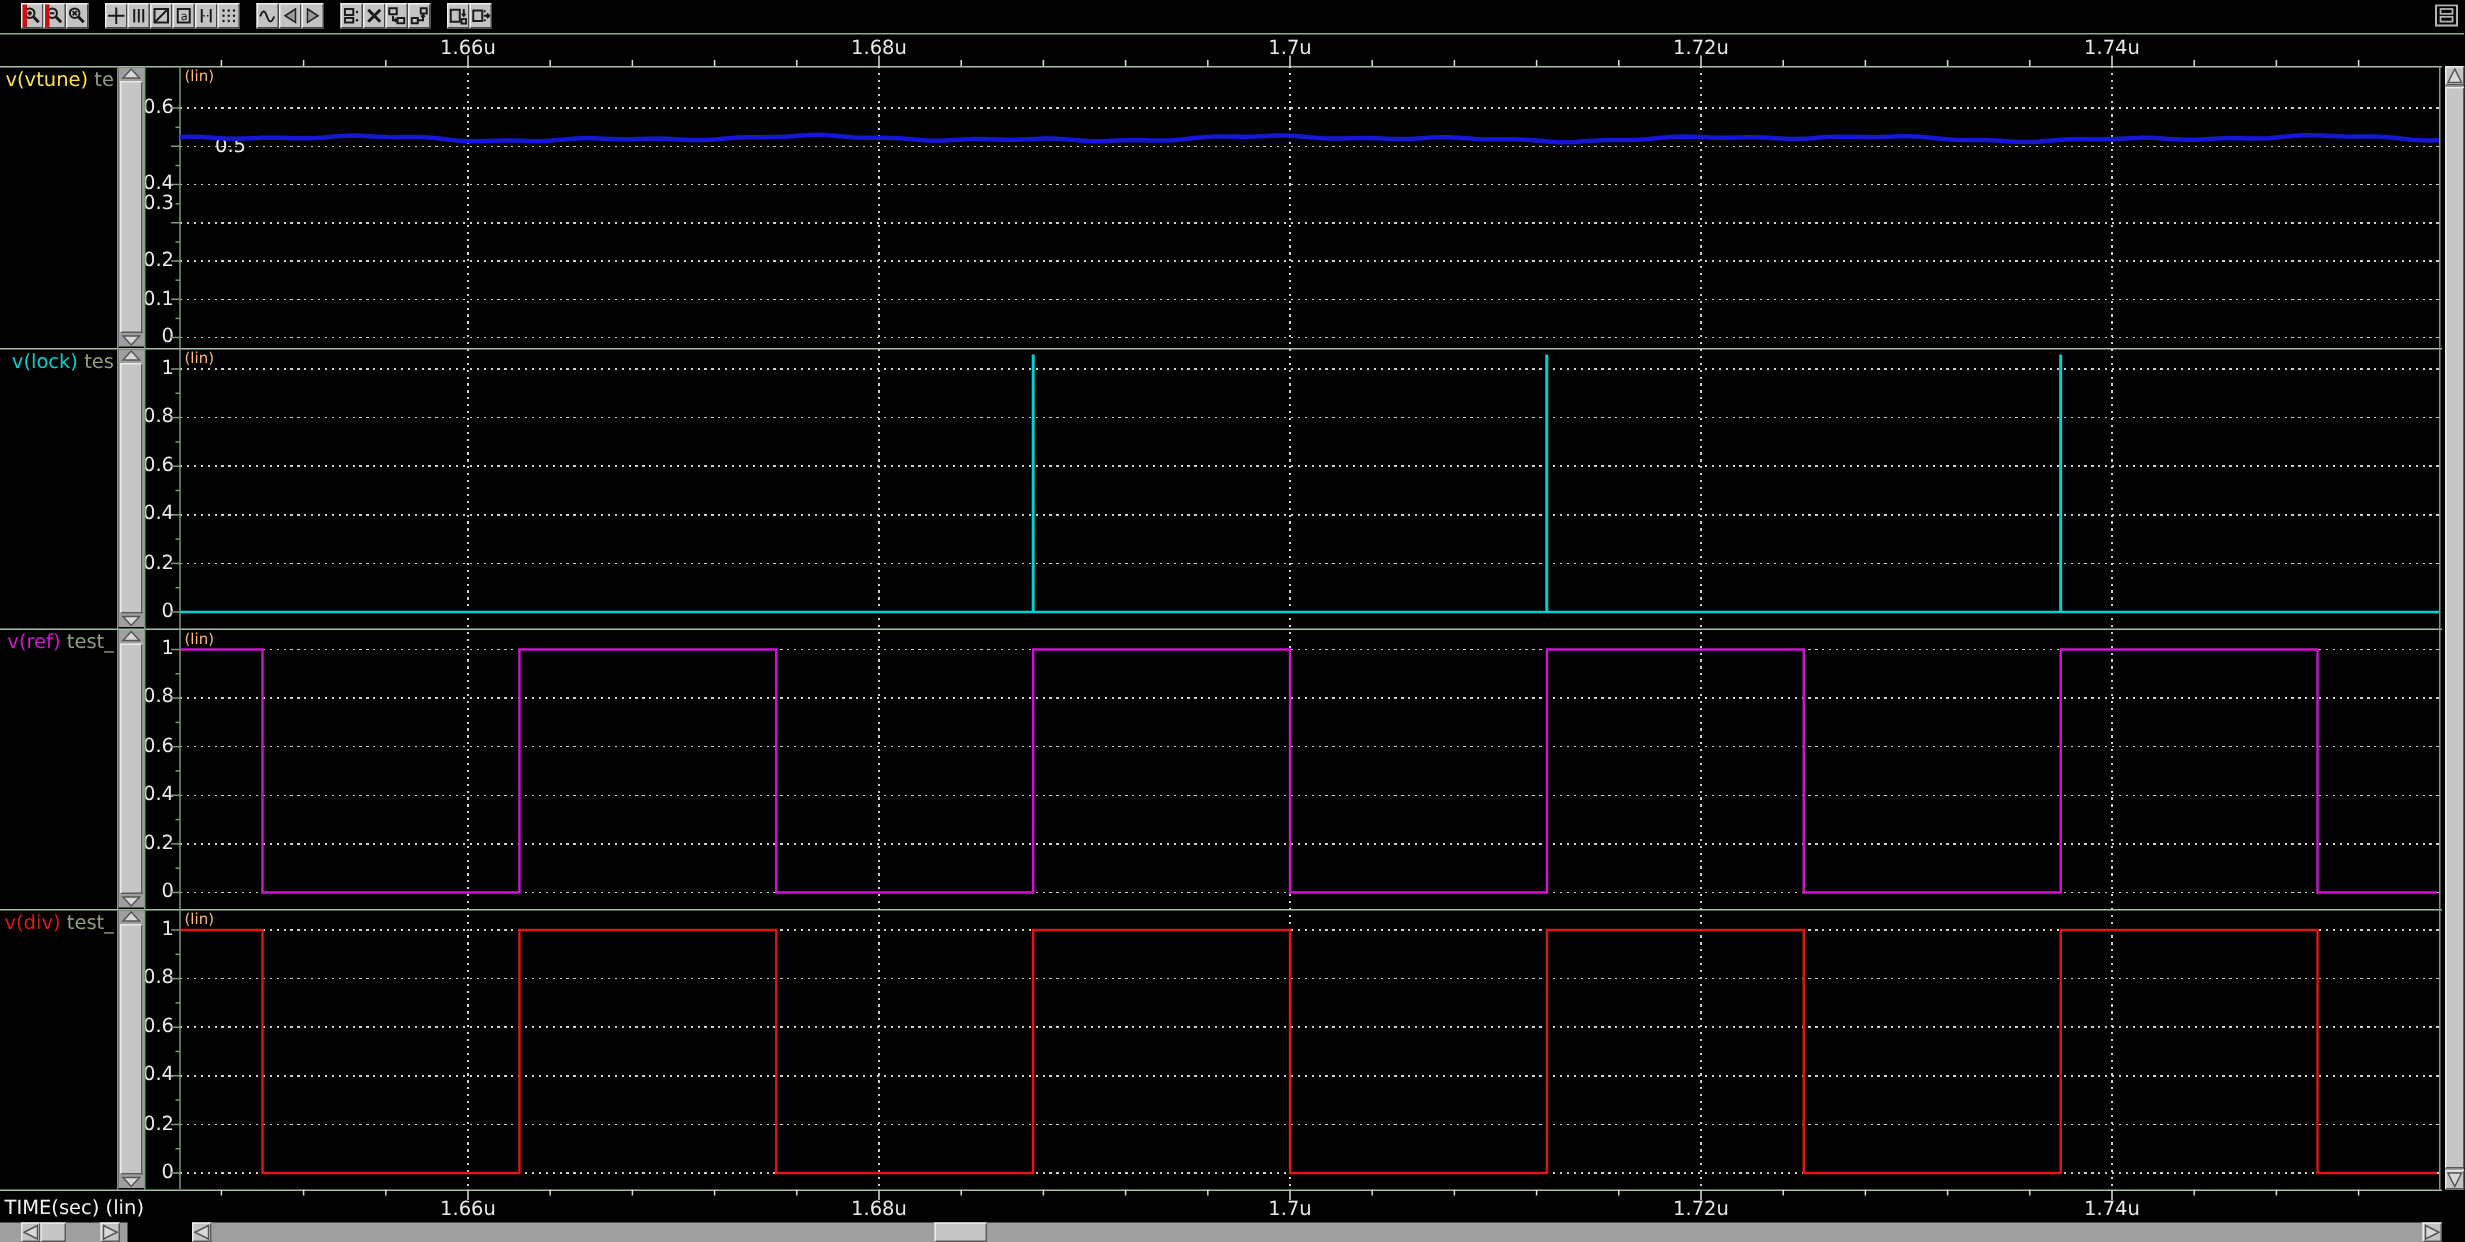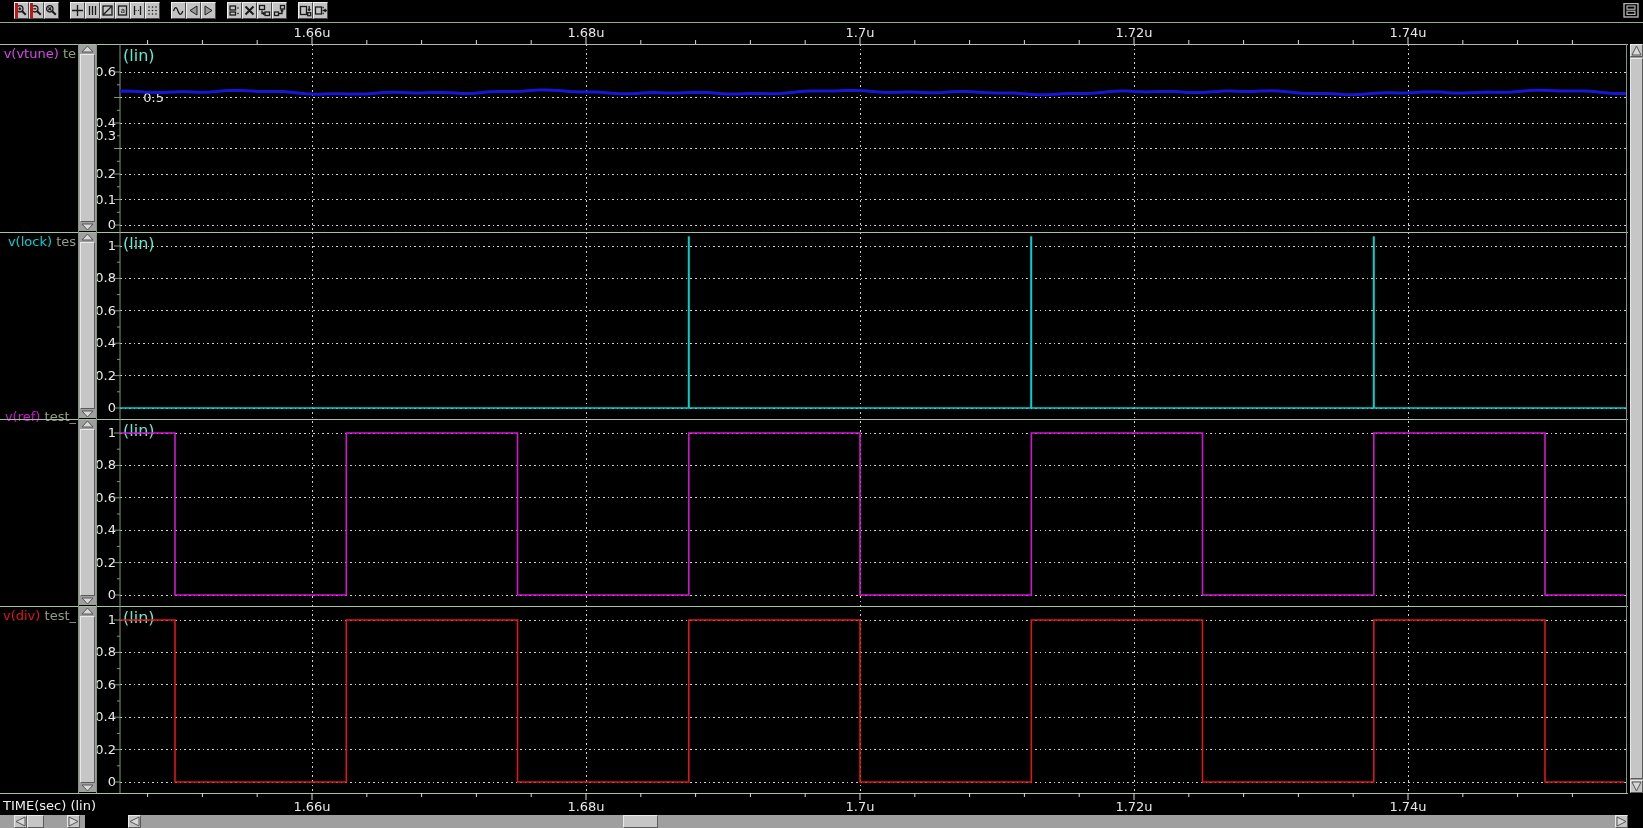--- a/index.html
+++ b/index.html
@@ -14,21 +14,21 @@
         border-right:1px solid #4a4a4a;border-bottom:1px solid #4a4a4a;
         box-sizing:border-box;display:flex;align-items:center;justify-content:center;cursor:pointer;}
   .tbtn .stripe{position:absolute;left:0;top:0;bottom:0;width:3px;background:#c41414;}
   #winicon{position:absolute;right:4px;top:3px;width:16px;height:15px;}
   .hline{position:absolute;height:1px;background:#8fae8f;}
   .axis-label{position:absolute;width:60px;text-align:center;font-size:13px;color:#e8e8e8;}
   #time-title{position:absolute;left:3px;top:798px;font-size:13px;color:#f0f0f0;white-space:nowrap;}
   .pname{position:absolute;left:0;width:76px;text-align:right;font-size:13px;white-space:nowrap;
          overflow:hidden;cursor:pointer;}
   .pname .sfx{color:#8fa080;}
-  .linlab{position:absolute;font-size:16px;color:#5eead4;}
+  .linlab{position:absolute;font-size:10px;color:#fdba74;}
   .ytick{position:absolute;left:88px;width:28px;text-align:right;font-size:13px;color:#eaeaea;}
   .sb-thumb{position:absolute;background:#c6c6c6;border-top:1px solid #e9e9e9;border-left:1px solid #e9e9e9;
             border-right:1px solid #5a5a5a;border-bottom:1px solid #5a5a5a;box-sizing:border-box;cursor:pointer;}
   .sb-btn{position:absolute;background:#c3c3c3;border-top:1px solid #e9e9e9;border-left:1px solid #e9e9e9;
           border-right:1px solid #5a5a5a;border-bottom:1px solid #5a5a5a;box-sizing:border-box;
           display:flex;align-items:center;justify-content:center;cursor:pointer;}
   svg{display:block;}
 </style>
 </head>
 <body>
@@ -206,25 +206,25 @@
     </svg>
   <div id="xlabels-top">
       <div class="axis-label" style="position: absolute; left: 282px; top: 25px;">1.66u</div>
       <div class="axis-label" style="position: absolute; left: 556px; top: 25px;">1.68u</div>
       <div class="axis-label" style="position: absolute; left: 830px; top: 25px;">1.7u</div>
       <div class="axis-label" style="position: absolute; left: 1104px; top: 25px;">1.72u</div>
       <div class="axis-label" style="position: absolute; left: 1378px; top: 25px;">1.74u</div>
     </div>
 
   <div id="labelcol">
-      <div class="pname" style="position: absolute; top: 46px;"><span style="color:#d946ef">v(vtune)</span> <span class="sfx">te</span></div>
+      <div class="pname" style="position: absolute; top: 46px;"><span style="color:#fde047">v(vtune)</span> <span class="sfx">te</span></div>
       <div class="linlab" style="position: absolute; left: 123px; top: 46px;">(lin)</div>
       <div class="pname" style="position: absolute; top: 234px;"><span style="color:#00d2d2">v(lock)</span> <span class="sfx">tes</span></div>
       <div class="linlab" style="position: absolute; left: 123px; top: 234px;">(lin)</div>
-      <div class="pname" style="position: absolute; top: 409px;"><span style="color:#d214d2">v(ref)</span> <span class="sfx">test_</span></div>
+      <div class="pname" style="position: absolute; top: 421px;"><span style="color:#d214d2">v(ref)</span> <span class="sfx">test_</span></div>
       <div class="linlab" style="position: absolute; left: 123px; top: 421px;">(lin)</div>
       <div class="pname" style="position: absolute; top: 608px;"><span style="color:#df1616">v(div)</span> <span class="sfx">test_</span></div>
       <div class="linlab" style="position: absolute; left: 123px; top: 608px;">(lin)</div>
     </div>
   <div id="miniscroll">
       <div style="position: absolute; left: 79px; top: 45px; width: 17px; height: 186px; background: rgb(159, 159, 159);">
         <div style="position: absolute; left: 2px; top: 0px; width: 13px; height: 8px;">
           <svg width="13" height="8">
             <polygon points="6.5,1 1,7 12,7" fill="#d8d8d8" stroke="#555" stroke-width="1"></polygon>
           </svg>

